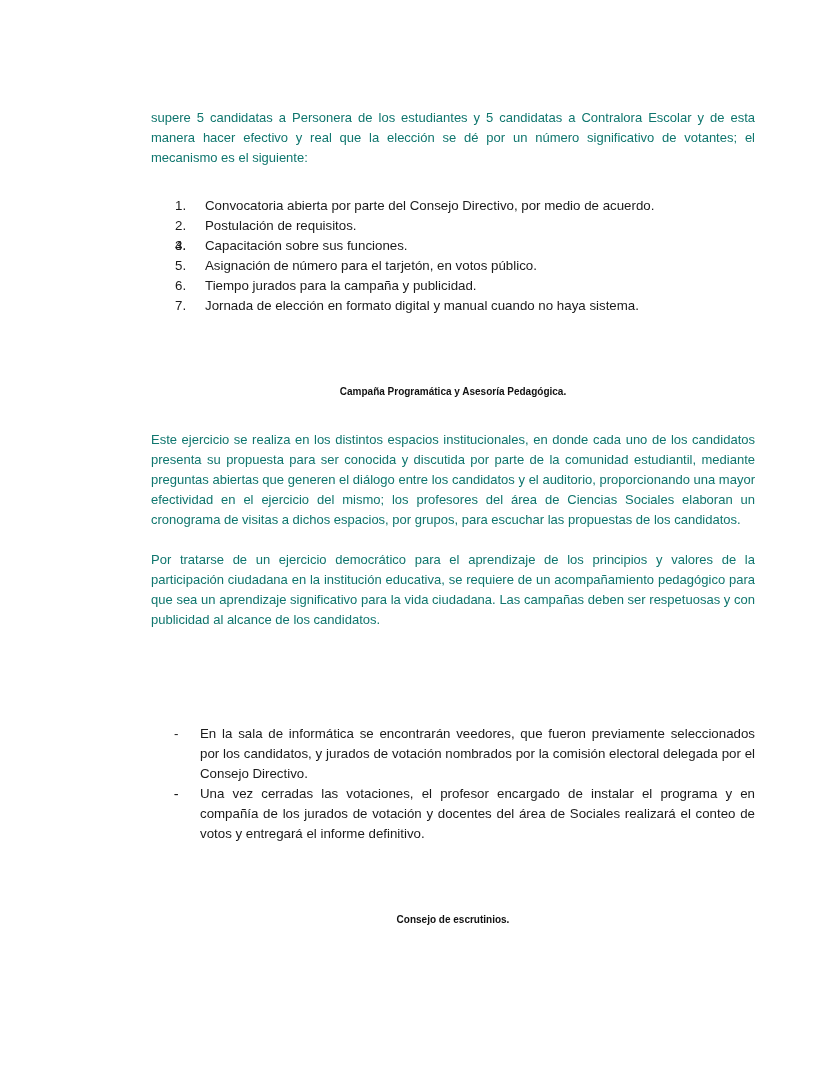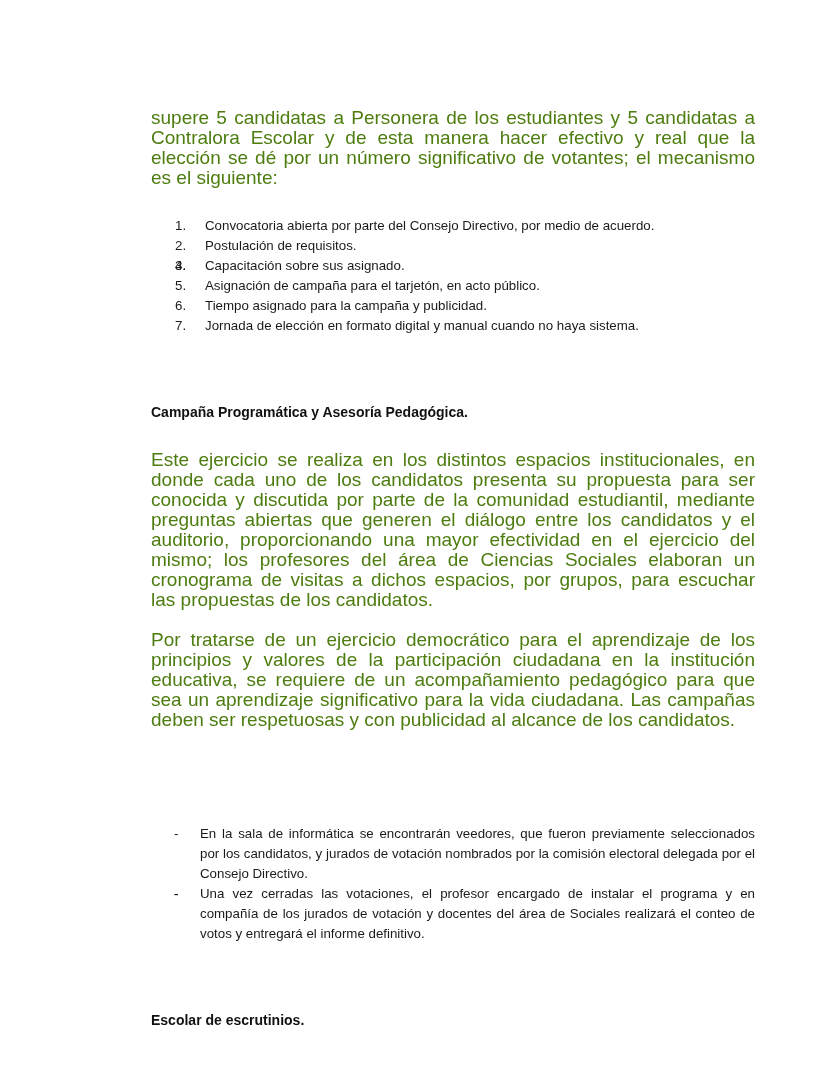--- a/index.html
+++ b/index.html
@@ -26,35 +26,35 @@
 
   .content {
     position: absolute;
     left: 151px;
     top: 108px;
     width: 604px;
   }
 
   p.para {
     margin: 0;
-    font-size: 19px;
+    font-size: 13px;
     line-height: 20px;
     text-align: justify;
     text-justify: inter-word;
-    color: #4d7c0f;
+    color: #0f766e;
     hyphens: none;
   }
 
   h2.heading {
     margin: 0;
-    font-size: 14px;
+    font-size: 10px;
     line-height: 20px;
     font-weight: bold;
     color: #111111;
-    text-align: left;
+    text-align: center;
   }
 
   
   .gap-s  { height: 20px; }
   .gap-m  { height: 28px; }
   .gap-xxl{ height: 66px; }
 
   
   ol.num-list {
     margin: 0;
@@ -121,29 +121,29 @@
       </li>
       <li>
         <span class="marker">2.</span>
         <span>Postulación de requisitos.</span>
       </li>
       <li>
         <span class="marker">3.</span>
       </li>
       <li>
         <span class="marker">4.</span>
-        <span>Capacitación sobre sus asignado.</span>
+        <span>Capacitación sobre sus funciones.</span>
       </li>
       <li>
         <span class="marker">5.</span>
-        <span>Asignación de campaña para el tarjetón, en acto público.</span>
+        <span>Asignación de número para el tarjetón, en votos público.</span>
       </li>
       <li>
         <span class="marker">6.</span>
-        <span>Tiempo asignado para la campaña y publicidad.</span>
+        <span>Tiempo jurados para la campaña y publicidad.</span>
       </li>
       <li>
         <span class="marker">7.</span>
         <span>Jornada de elección en formato digital y manual cuando no haya sistema.</span>
       </li>
     </ol>
 
     <div class="gap-xxl"></div>
 
     <h2 class="heading">Campaña Programática y Asesoría Pedagógica.</h2>
@@ -170,16 +170,16 @@
         <span class="marker">-</span>
       </li>
       <li>
         <span class="marker">-</span>
         <span>Una vez cerradas las votaciones, el profesor encargado de instalar el programa y en compañía de los jurados de votación y docentes del área de Sociales realizará el conteo de votos y entregará el informe definitivo.</span>
       </li>
     </ul>
 
     <div class="gap-xxl"></div>
 
-    <h2 class="heading">Escolar de escrutinios.</h2>
+    <h2 class="heading">Consejo de escrutinios.</h2>
 
   </div>
 </div>
 
 </body></html>

